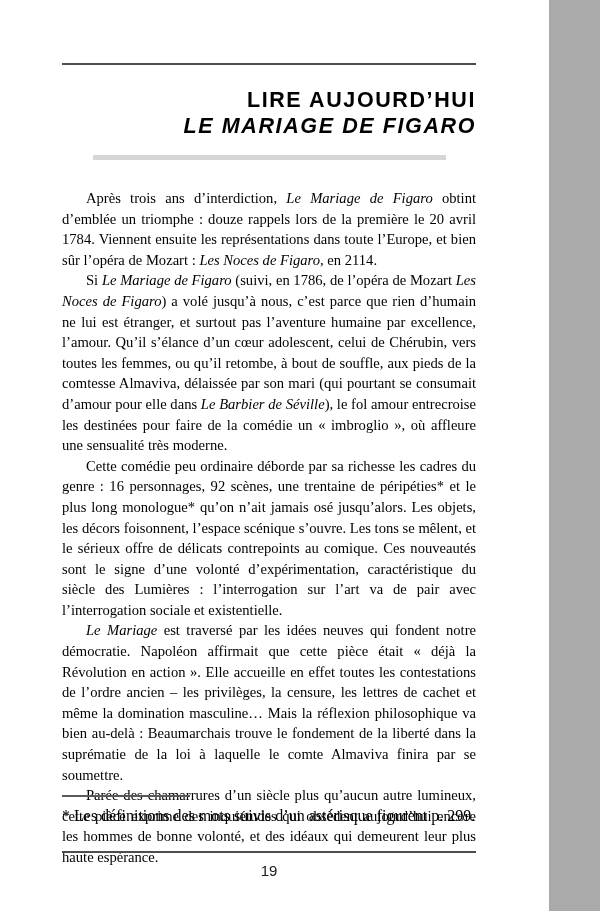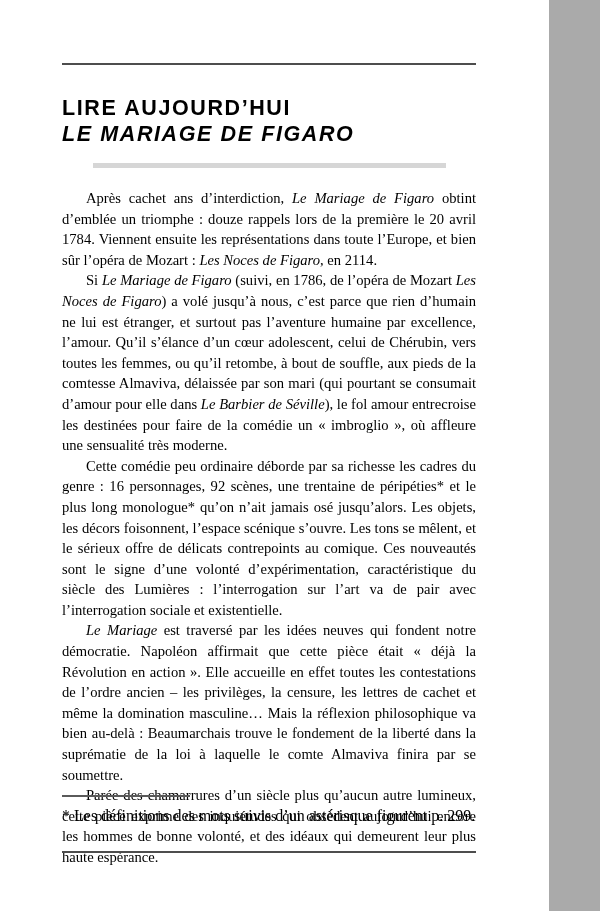--- a/index.html
+++ b/index.html
@@ -44,23 +44,23 @@
     top: 63px;
     width: 414px;
     height: 2px;
     background: #4d4d4d;
   }
 
   
   .title-block {
     position: absolute;
     left: 62px;
-    top: 96px;
+    top: 88px;
     width: 414px;
-    text-align: left;
+    text-align: right;
   }
   .title-line-1 {
     font-family: "Liberation Sans", "DejaVu Sans", sans-serif;
     font-weight: bold;
     font-size: 21.5px;
     letter-spacing: 1.6px;
     line-height: 1.12;
     white-space: nowrap;
   }
   .title-line-2 {
@@ -147,29 +147,30 @@
 
   <div class="top-rule"></div>
 
   <div class="title-block">
     <div class="title-line-1">LIRE AUJOURD’HUI</div>
     <div class="title-line-2">LE MARIAGE DE FIGARO</div>
     <div class="title-underbar"></div>
   </div>
 
   <div class="body-copy" id="body-copy">
-      <p><span>Après cachet ans d’interdiction, </span><i>Le Mariage de Figaro</i><span> obtint d’emblée un triomphe : douze rappels lors de la première le 20 avril 1784. Viennent ensuite les représentations dans toute l’Europe, et bien sûr l’opéra de Mozart : </span><i>Les Noces de Figaro</i><span>, en 2114.</span></p>
+      <p><span>Après trois ans d’interdiction, </span><i>Le Mariage de Figaro</i><span> obtint d’emblée un triomphe : douze rappels lors de la première le 20 avril 1784. Viennent ensuite les représentations dans toute l’Europe, et bien sûr l’opéra de Mozart : </span><i>Les Noces de Figaro</i><span>, en 2114.</span></p>
       <p><span>Si </span><i>Le Mariage de Figaro</i><span> (suivi, en 1786, de l’opéra de Mozart </span><i>Les Noces de Figaro</i><span>) a volé jusqu’à nous, c’est parce que rien d’humain ne lui est étranger, et surtout pas l’aventure humaine par excellence, l’amour. Qu’il s’élance d’un cœur adolescent, celui de Chérubin, vers toutes les femmes, ou qu’il retombe, à bout de souffle, aux pieds de la comtesse Almaviva, délaissée par son mari (qui pourtant se consumait d’amour pour elle dans </span><i>Le Barbier de Séville</i><span>), le fol amour entrecroise les destinées pour faire de la comédie un « imbroglio », où affleure une sensualité très moderne.</span></p>
       <p><span>Cette comédie peu ordinaire déborde par sa richesse les cadres du genre : 16 personnages, 92 scènes, une trentaine de péripéties* et le plus long monologue* qu’on n’ait jamais osé jusqu’alors. Les objets, les décors foisonnent, l’espace scénique s’ouvre. Les tons se mêlent, et le sérieux offre de délicats contrepoints au comique. Ces nouveautés sont le signe d’une volonté d’expérimentation, caractéristique du siècle des Lumières : l’interrogation sur l’art va de pair avec l’interrogation sociale et existentielle.</span></p>
       <p><i>Le Mariage</i><span> est traversé par les idées neuves qui fondent notre démocratie. Napoléon affirmait que cette pièce était « déjà la Révolution en action ». Elle accueille en effet toutes les contestations de l’ordre ancien – les privilèges, la censure, les lettres de cachet et même la domination masculine… Mais la réflexion philosophique va bien au-delà : Beaumarchais trouve le fondement de la liberté dans la suprématie de la loi à laquelle le comte Almaviva finira par se soumettre.</span></p>
       <p><span>Parée des chamarrures d’un siècle plus qu’aucun autre lumineux, cette pièce exprime des inquiétudes qui obsèdent aujourd’hui encore les hommes de bonne volonté, et des idéaux qui demeurent leur plus haute espérance.</span></p>
     </div>
 
   <div class="footnote">
     <div class="footnote-rule"></div>
     <div class="footnote-text">* Les définitions des mots suivis d’un astérisque figurent p. 299.</div>
   </div>
 
   <div class="footer-rule"></div>
+  <div class="page-number">19</div>
 
 </div>
 
 <div class="page-edge-band"></div>
 
 </body></html>

